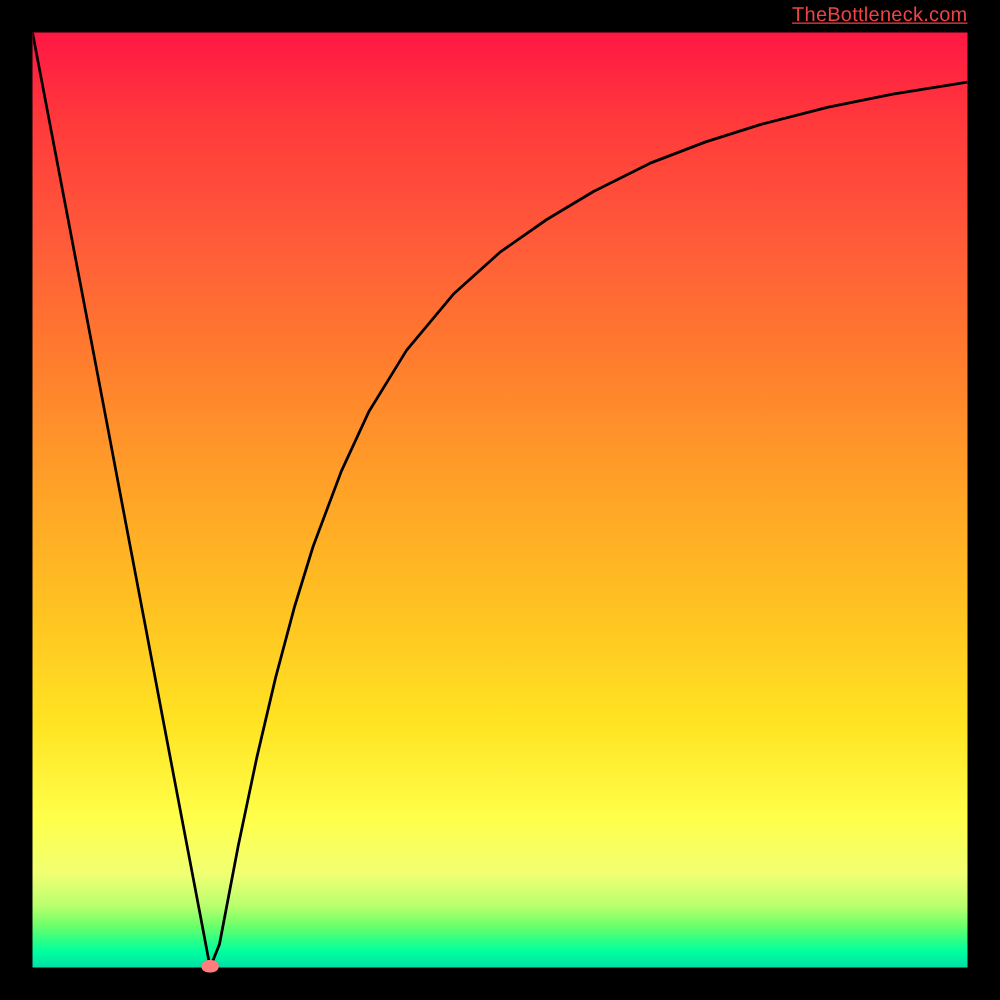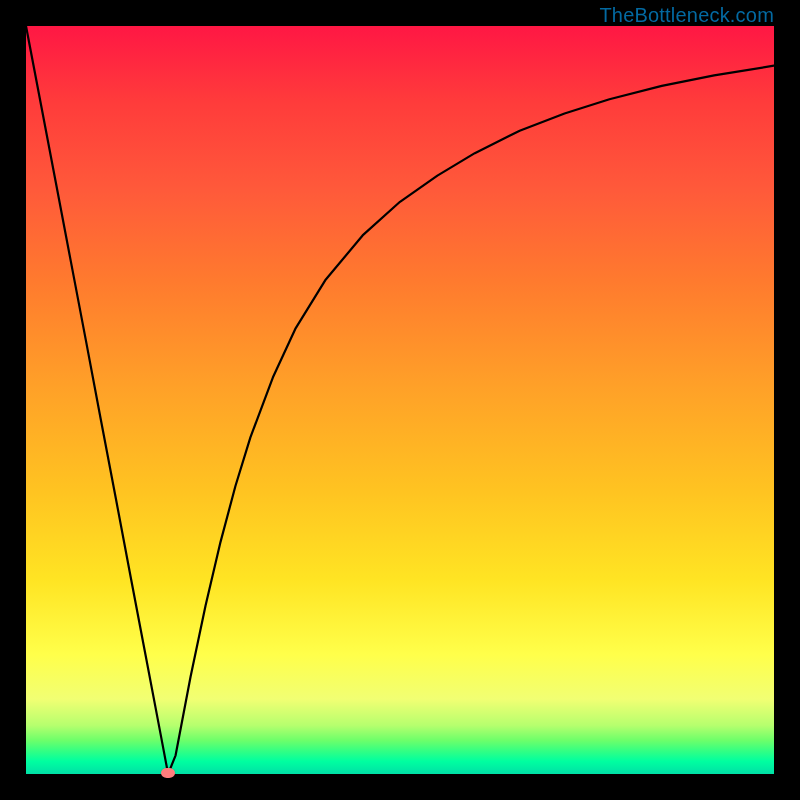--- a/index.html
+++ b/index.html
@@ -45,26 +45,27 @@
     position: absolute;
     left: 0;
     top: 0;
     width: 748px;
     height: 748px;
   }
   .attribution {
     position: absolute;
     right: 26px;
     top: 4px;
-    color: #0369a1;
-    font-size: 20px;
+    color: #ef4444;
+    font-size: 16px;
     font-weight: 500;
     letter-spacing: 0.2px;
     user-select: none;
     pointer-events: none;
+    text-decoration: underline;
   }
   .minimum-dot {
     position: absolute;
     width: 14px;
     height: 10px;
     background: #ff7d7d;
     border-radius: 50% / 60%;
     box-shadow: 0 0 0 1px rgba(0,0,0,0.05);
     pointer-events: none;
   }

